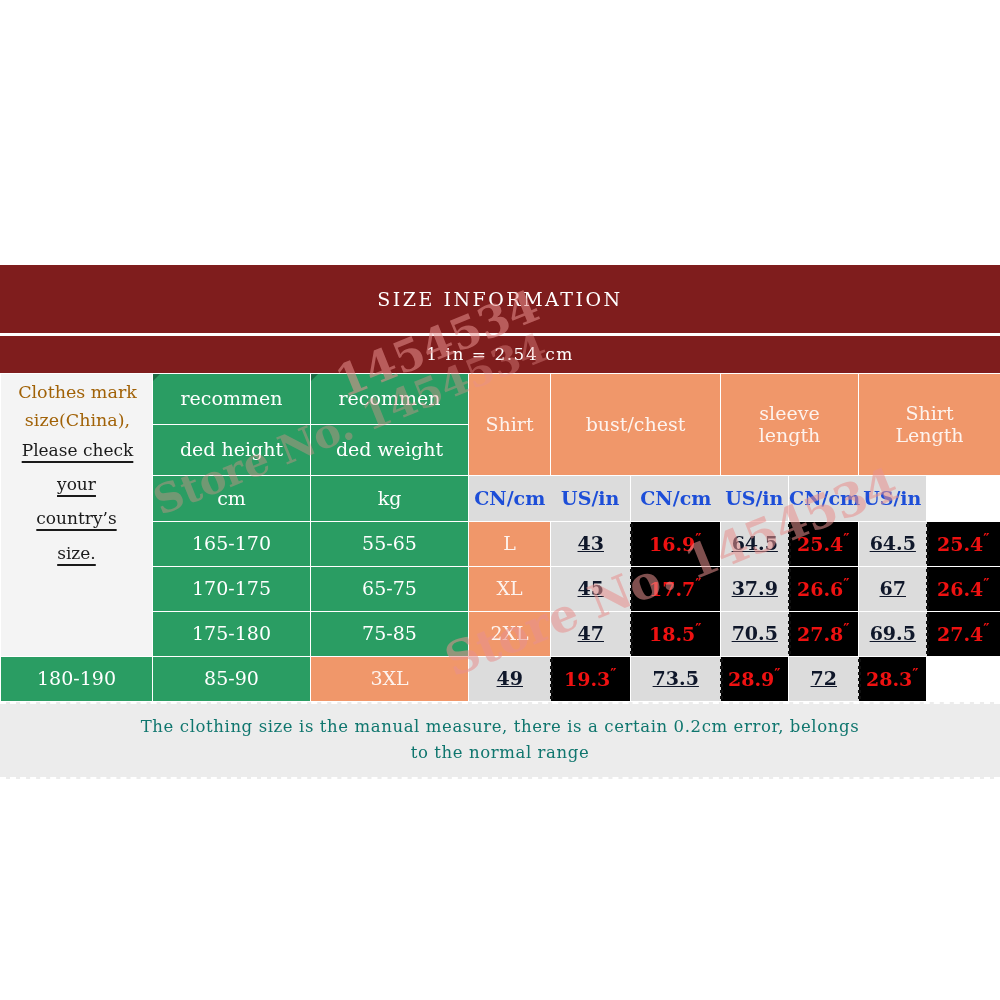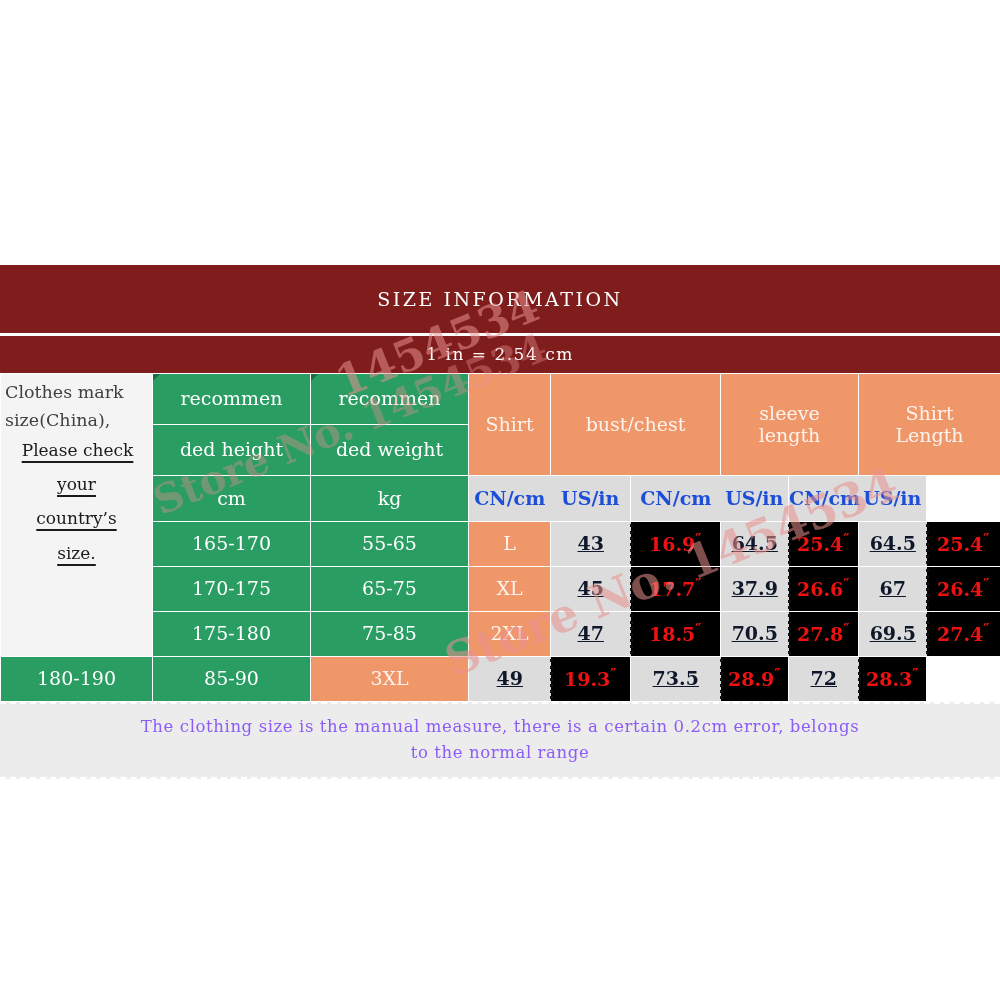--- a/index.html
+++ b/index.html
@@ -64,23 +64,23 @@
   }
 
   
   .note-cell{
     background:#f4f4f4;
     width:152px;
     padding:4px 2px 6px 2px !important;
     vertical-align:top !important;
   }
   .note-red{
-    color:#404040;
+    color:#a16207;
     font-size:17.5px;
-    text-align:left;
+    text-align:center;
     padding-left:2px;
     line-height:1.62;
     white-space:nowrap;
     font-family:"DejaVu Serif", serif;
   }
   .note-black{
     color:#1a1a1a;
     font-size:17px;
     line-height:1.55;
     font-family:"DejaVu Serif", serif;
@@ -144,21 +144,21 @@
 
   .h-row td{height:50px;font-size:19px;}
   .sub-row td{height:45px;}
   .data-row td{height:44px;}
 
   
   #footer-note{
     background:#ececec;
     border-top:2px dashed #ffffff;
     border-bottom:2px dashed #ffffff;
-    color:#8b5cf6;
+    color:#0f766e;
     font-size:16.5px;
     line-height:1.55;
     text-align:center;
     padding:10px 10px 12px 10px;
     letter-spacing:0.6px;
     font-family:"DejaVu Serif", serif;
     position:relative;z-index:2;
   }
 
   

